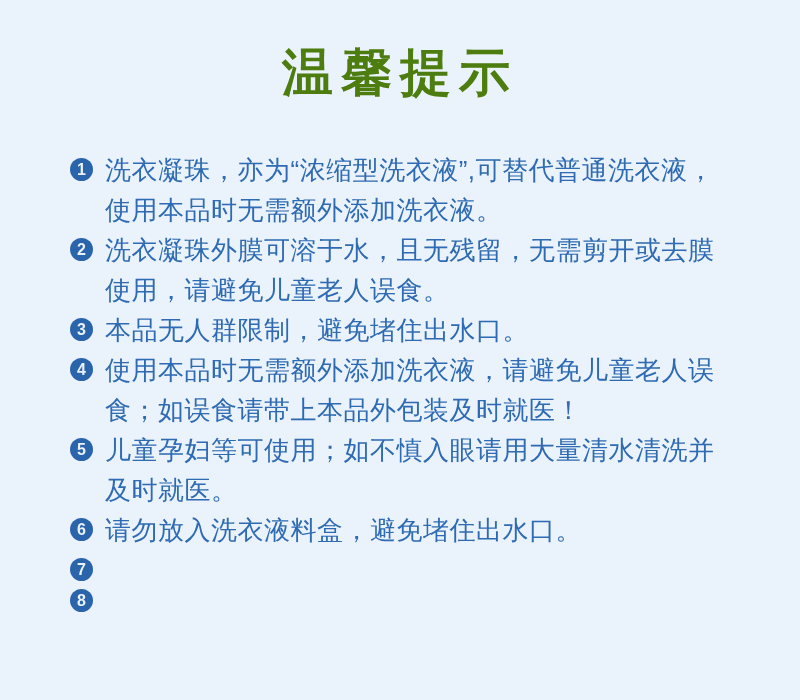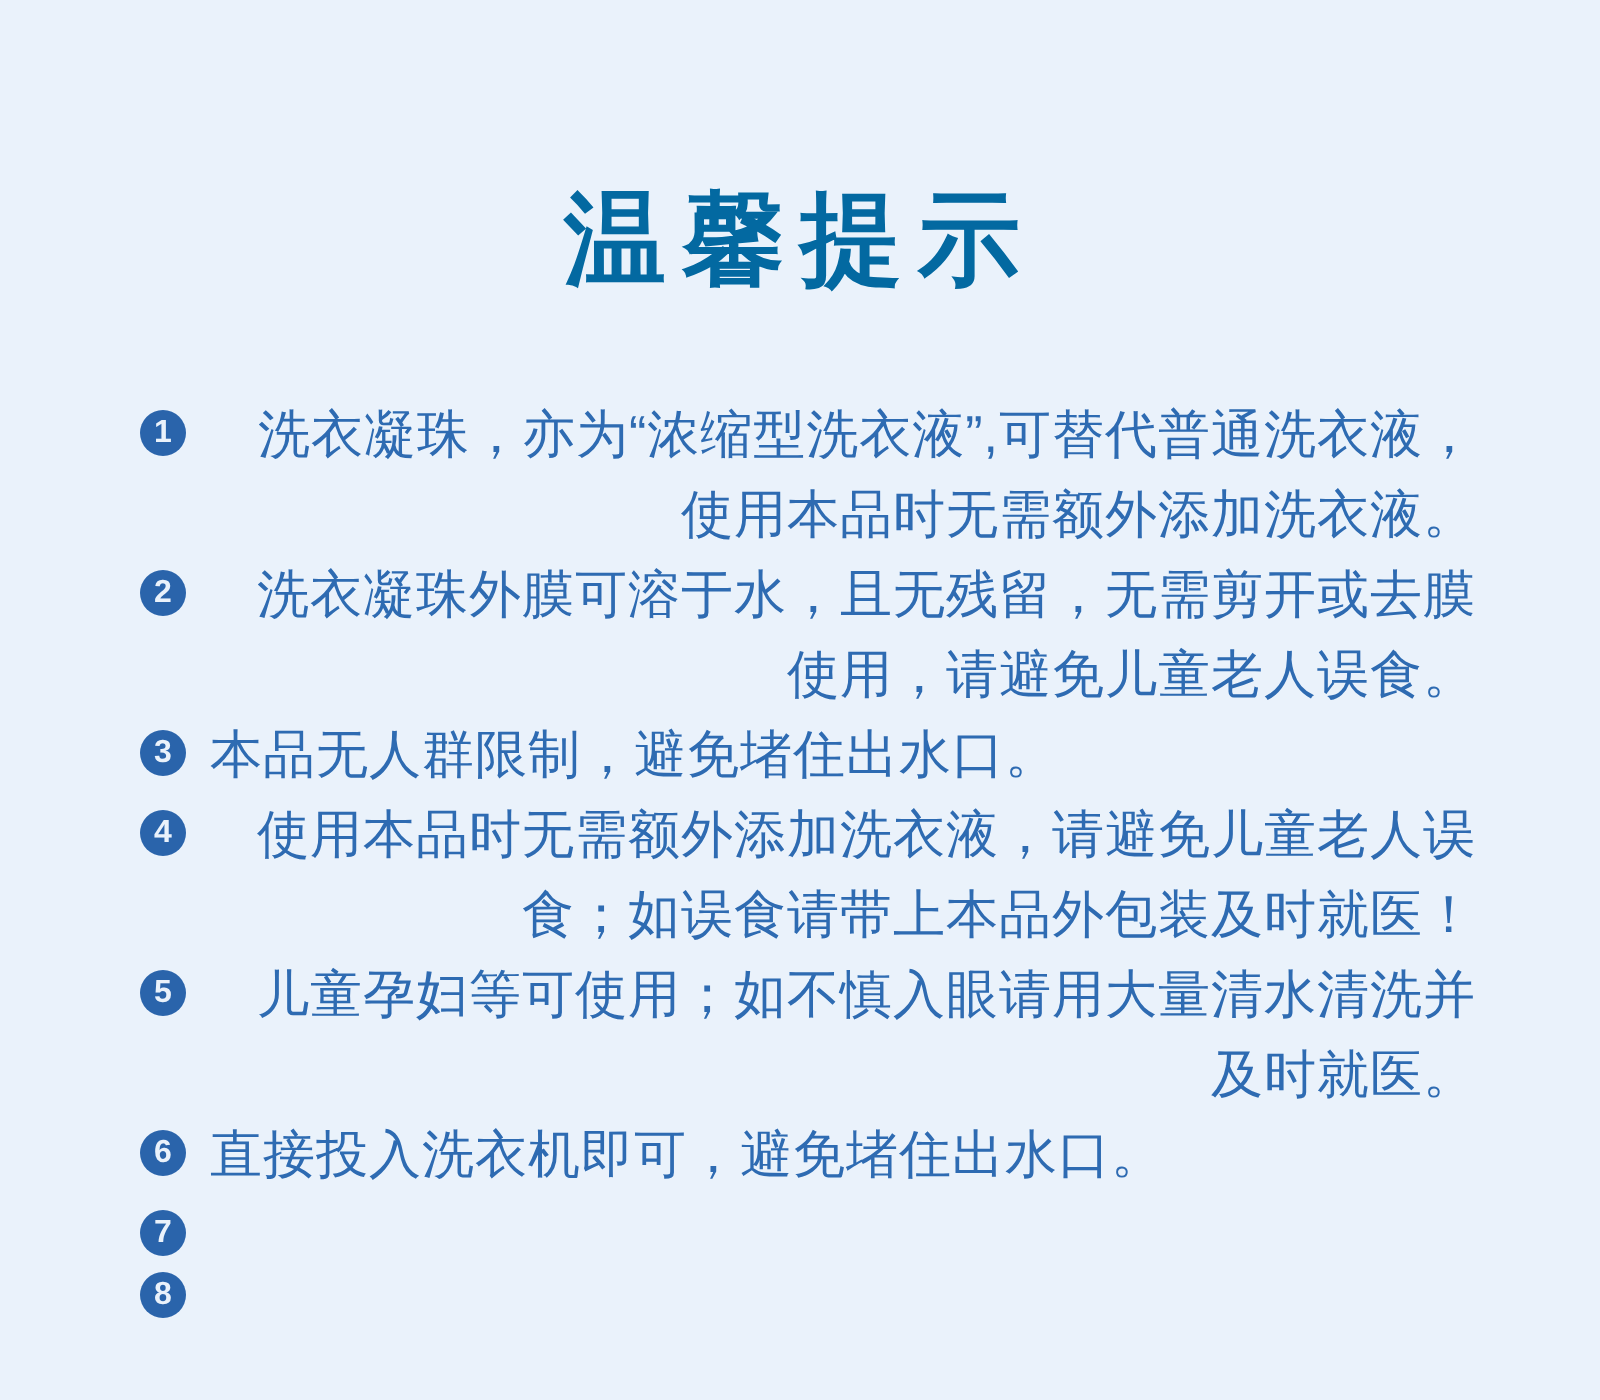--- a/index.html
+++ b/index.html
@@ -10,27 +10,26 @@
     overflow: hidden;
   }
   .page {
     width: 800px;
     height: 700px;
     background: #eaf2fb;
     padding-top: 42px;
   }
   .title {
     text-align: center;
-    color: #0369a1;
+    color: #4d7c0f;
     font-size: 51px;
     font-weight: bold;
     letter-spacing: 8px;
     line-height: 62px;
     margin-bottom: 46px;
-    margin-top: 47px;
   }
   .tips-list {
     list-style: none;
     padding: 0 62px 0 70px;
   }
   .tip-item {
     display: flex;
     align-items: flex-start;
   }
   .tip-badge {
@@ -45,21 +44,20 @@
     font-size: 16px;
     font-weight: bold;
     line-height: 23px;
     text-align: center;
   }
   .tip-text {
     color: #2e6bb2;
     font-size: 26px;
     line-height: 40px;
     letter-spacing: 0.5px;
-    text-align: right;
   }
 </style>
 </head>
 <body>
 
 <div class="page">
 
   <h1 class="title">温馨提示</h1>
 
   <ol class="tips-list">
@@ -84,21 +82,21 @@
       <span class="tip-text">使用本品时无需额外添加洗衣液，请避免儿童老人误食；如误食请带上本品外包装及时就医！</span>
     </li>
 
     <li class="tip-item">
       <span class="tip-badge">5</span>
       <span class="tip-text">儿童孕妇等可使用；如不慎入眼请用大量清水清洗并及时就医。</span>
     </li>
 
     <li class="tip-item">
       <span class="tip-badge">6</span>
-      <span class="tip-text">直接投入洗衣机即可，避免堵住出水口。</span>
+      <span class="tip-text">请勿放入洗衣液料盒，避免堵住出水口。</span>
     </li>
 
     <li class="tip-item">
       <span class="tip-badge">7</span>
     </li>
 
     <li class="tip-item">
       <span class="tip-badge">8</span>
     </li>
 

